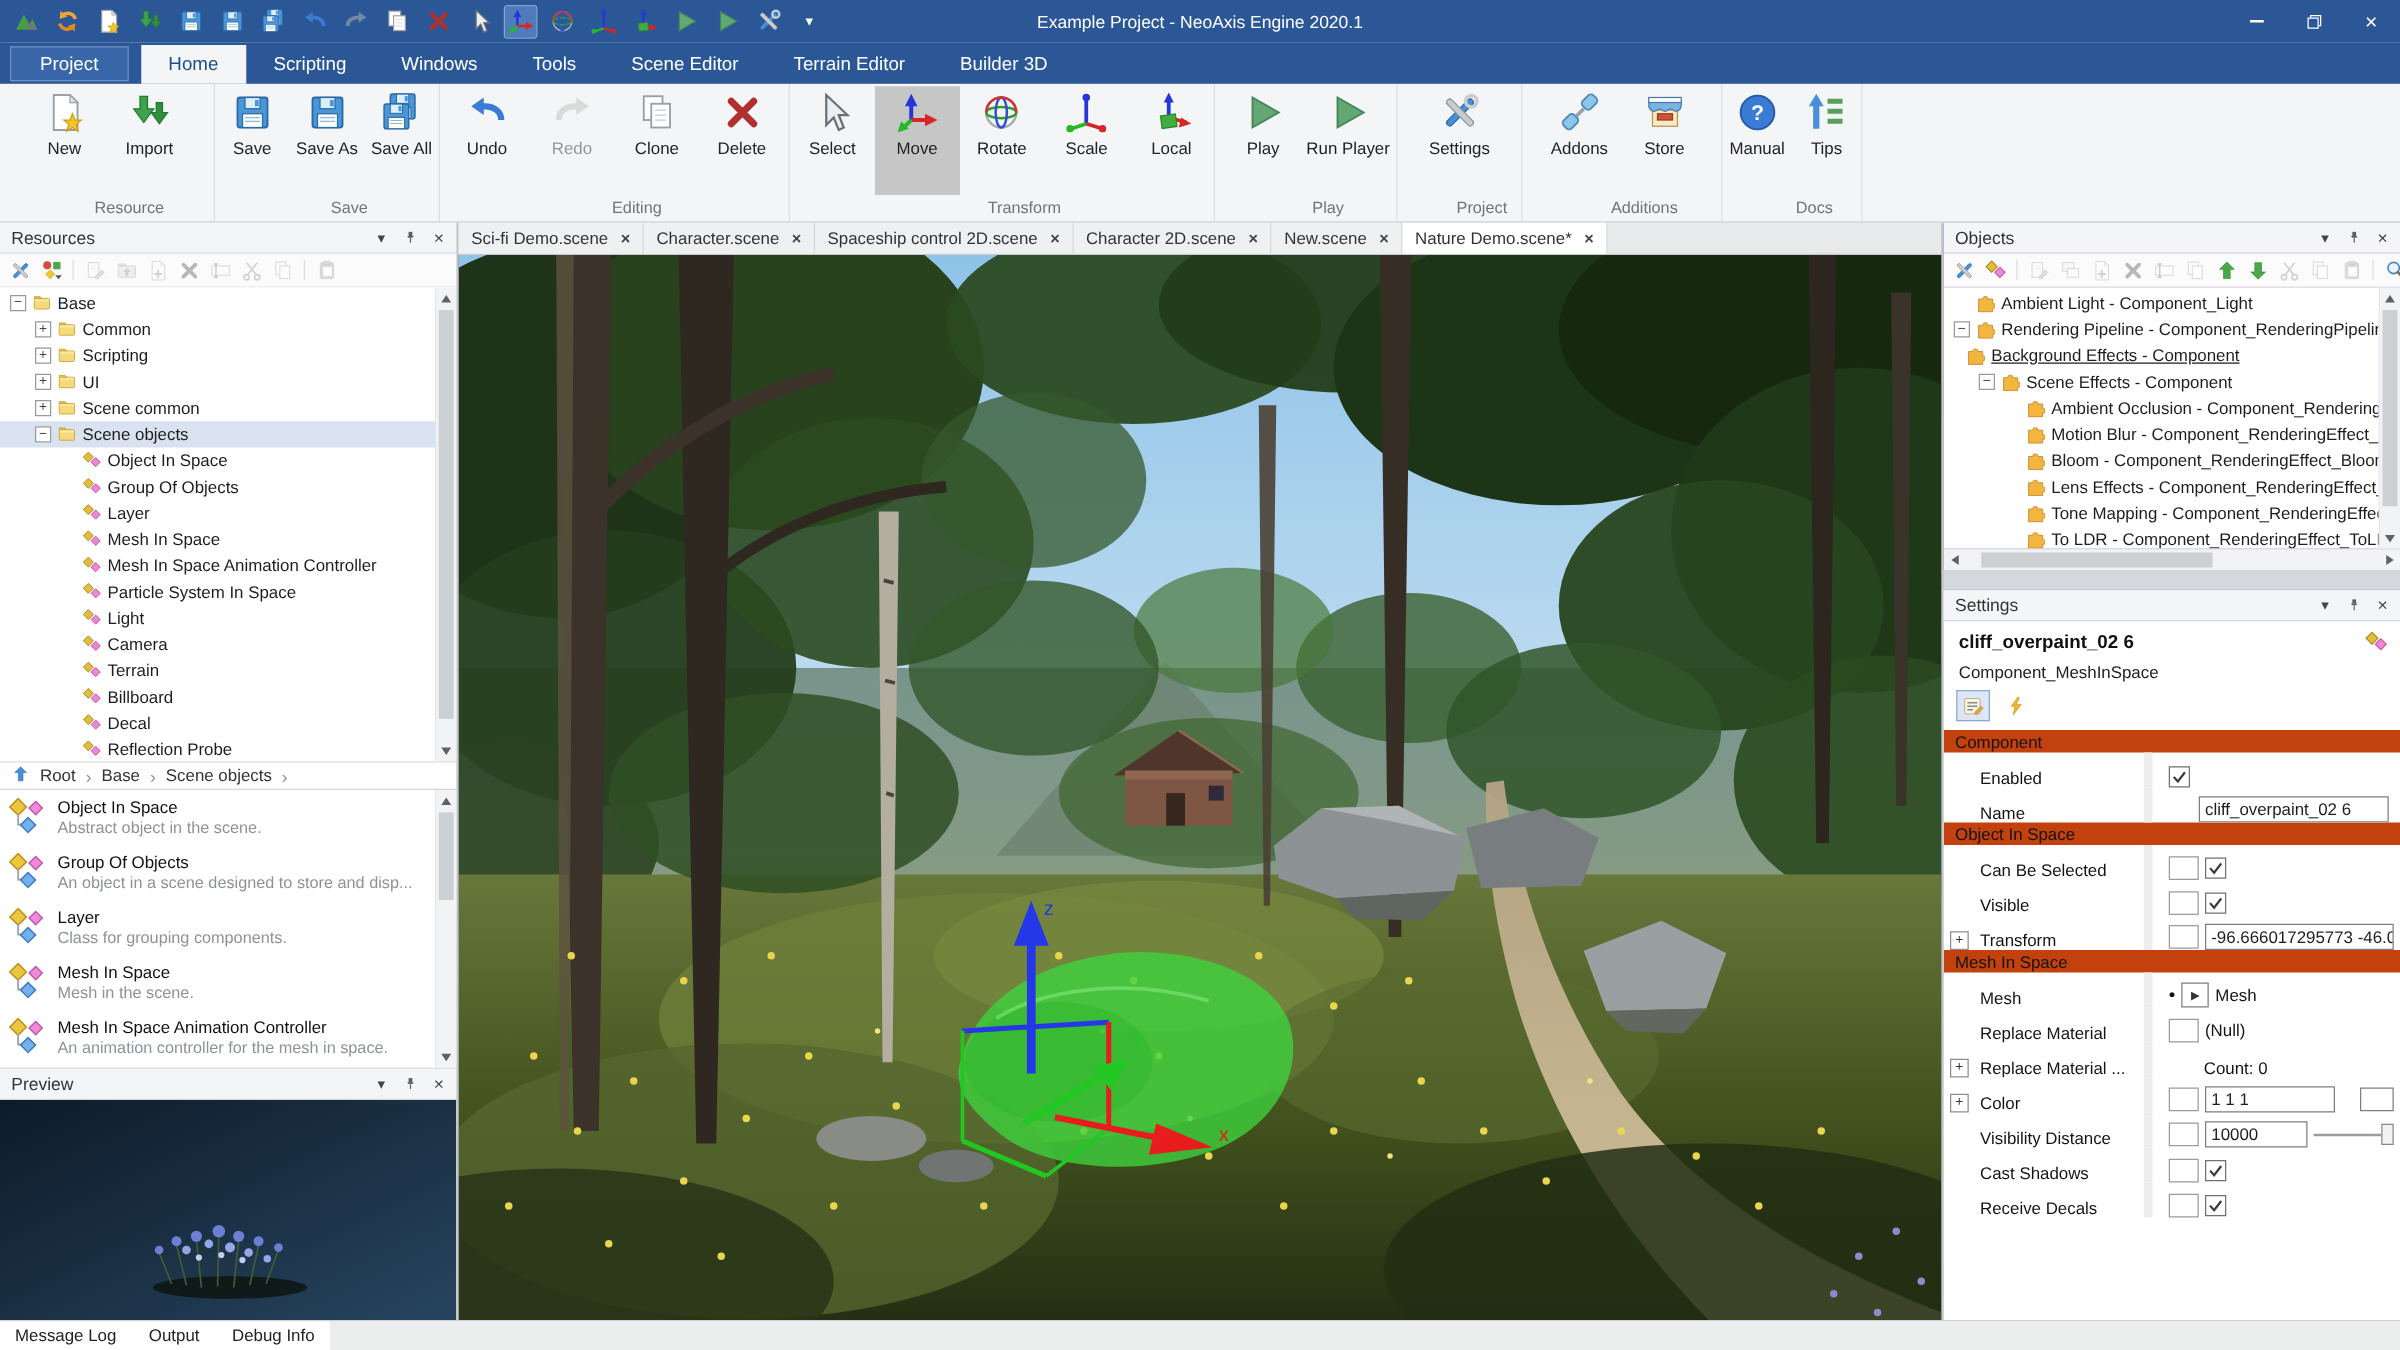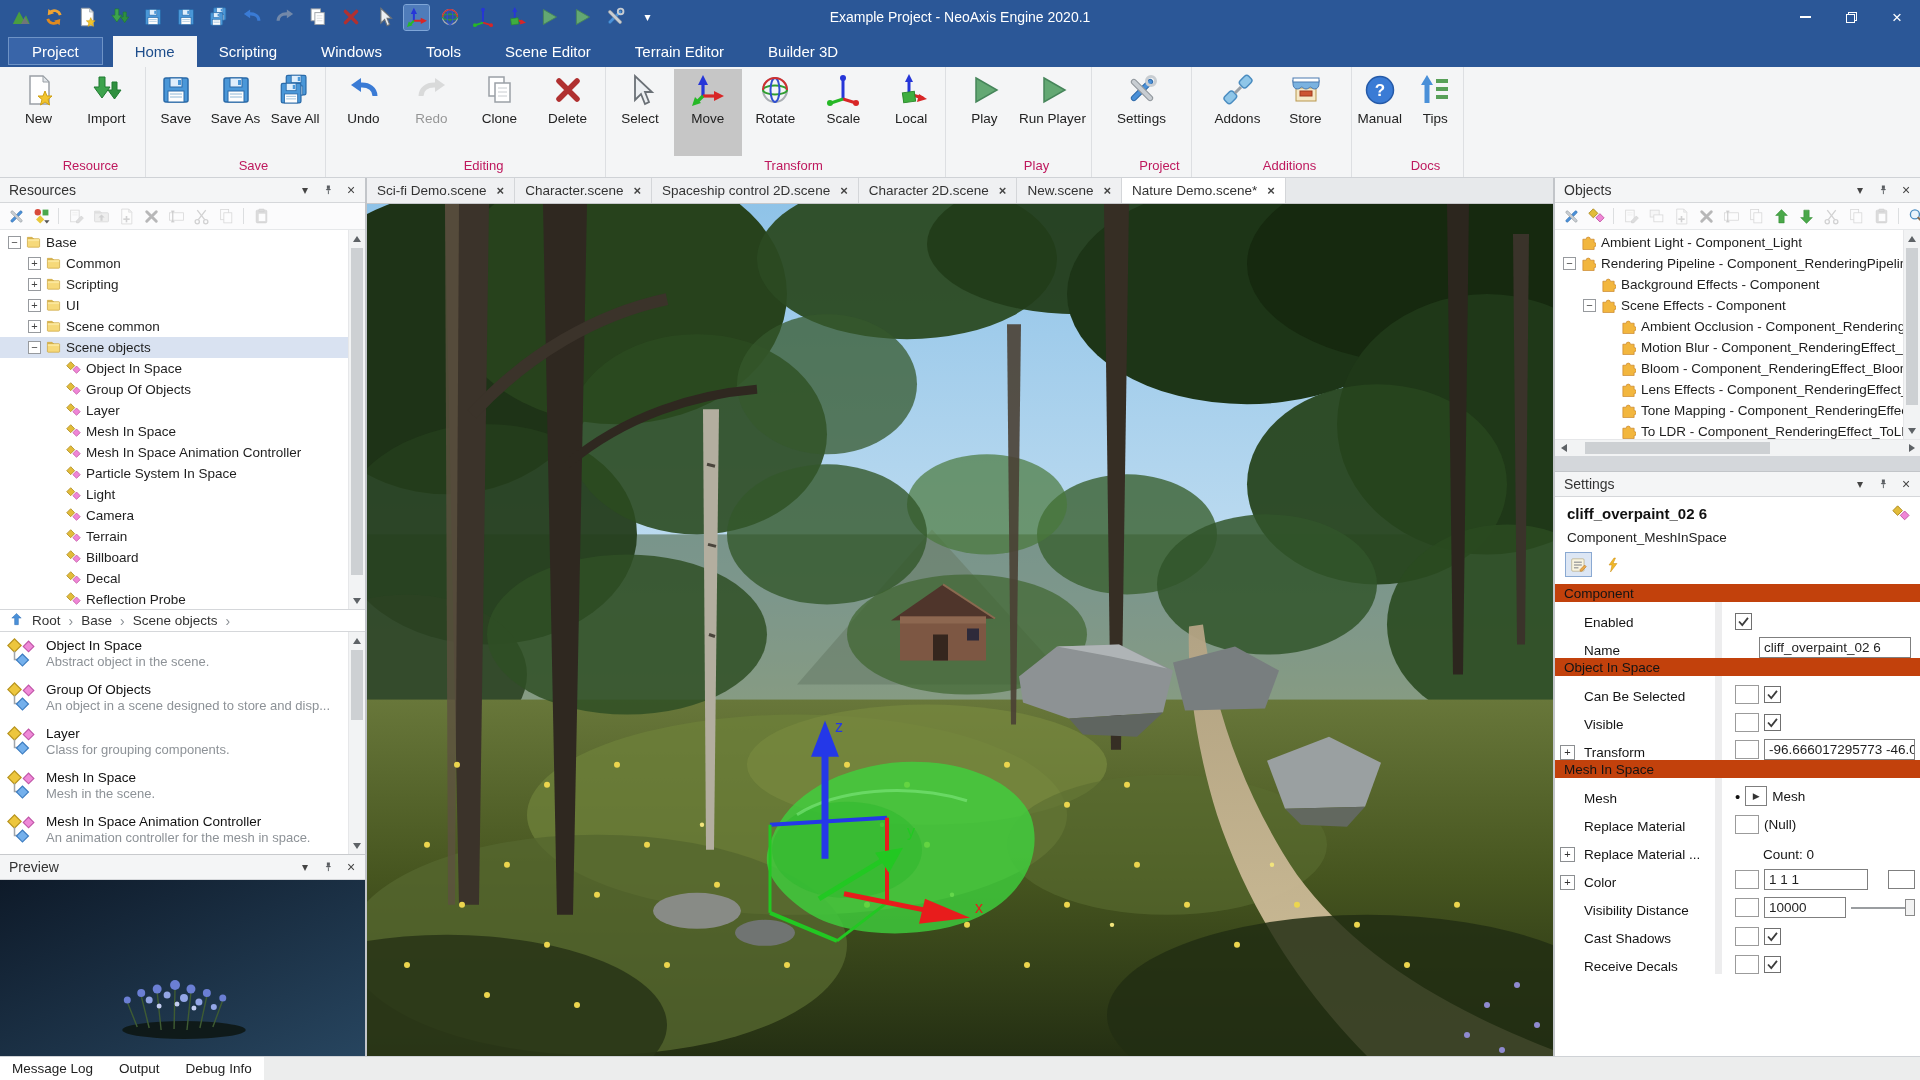--- a/index.html
+++ b/index.html
@@ -31,21 +31,21 @@
   .menu-tab.active{background:#f4f5f6;color:#1e4e8c;}
 
   
   .ribbon{position:absolute;top:67px;left:0;right:0;height:111px;background:#f4f5f6;border-bottom:1px solid #cfd2d6;display:flex;z-index:4;}
   .rgroup{height:100%;display:flex;flex-direction:column;border-right:1px solid #dddfe2;flex:none;}
   .rbuttons{flex:1;display:flex;align-items:stretch;justify-content:center;padding-top:2px;}
   .rbtn{width:68px;display:flex;flex-direction:column;align-items:center;padding-top:5px;gap:2px;}
   .rbtn .lbl{font-size:13.5px;color:#222;text-align:center;line-height:15px;}
   .rbtn.selected{background:#c6c6c6;}
   .rbtn.disabled{opacity:.45;filter:grayscale(.8);}
-  .rgroup-label{height:21px;text-align:center;color:#be185d;font-size:13px;line-height:19px;flex:none;margin-left:36px;}
+  .rgroup-label{height:21px;text-align:center;color:#737373;font-size:13px;line-height:19px;flex:none;margin-left:36px;}
 
   
   .main{position:absolute;top:178px;left:0;right:0;bottom:24px;display:flex;}
   .left-col{width:367px;display:flex;flex-direction:column;border-right:2px solid #c2c5c9;background:#fff;flex:none;}
   .center-col{flex:1;min-width:0;display:flex;flex-direction:column;}
   .right-col{width:367px;border-left:2px solid #c2c5c9;display:flex;flex-direction:column;background:#d4d7db;flex:none;}
 
   .panel-header{height:25px;background:#f4f5f6;border-bottom:1px solid #d5d7da;display:flex;align-items:center;padding:0 7px 0 9px;color:#333;font-size:14px;flex:none;}
   .ph-icons{margin-left:auto;display:flex;align-items:center;gap:9px;color:#555;}
   .ph-icons .phi{display:flex;align-items:center;justify-content:center;width:14px;height:14px;font-size:12px;color:#444;}
@@ -336,21 +336,21 @@
         <div class="menu-tab">
           <span>Terrain Editor</span>
         </div>
         <div class="menu-tab">
           <span>Builder 3D</span>
         </div>
       </div>
   </div>
 
   <div class="ribbon" id="ribbon">
-      <div class="rgroup" style="width: 146px; gap: 19px;">
+      <div class="rgroup" style="width: 172px; gap: 19px;">
         <div class="rbuttons">
           <div class="rbtn">
             <div><svg width="32" height="32" viewBox="0 0 32 32">
                 <path d="M7 2h13l6 6v22H7z" fill="#fefefe" stroke="#9aa0a6" stroke-width="1.5"></path>
                 <path d="M20 2l6 6h-6z" fill="#e0e4e8" stroke="#9aa0a6"></path>
                 <polygon points="22,17 24,22 29,22 25,25.5 26.5,31 22,28 17.5,31 19,25.5 15,22 20,22" fill="#f2c52e" stroke="#cf9f10"></polygon>
               </svg></div>
             <div class="lbl">New</div>
           </div>
           <div class="rbtn">
@@ -1334,21 +1334,21 @@
               </div>
               <div class="trow" style="padding-left: 8px;">
                 <span class="texp">−</span>
                 <span class="tico">
                   <svg width="15" height="15" viewBox="0 0 32 32">
                     <path d="M4 9h7a4 4 0 1 1 9 0h8v7a4 4 0 1 1 0 9v6H4z" fill="#f2b63e" stroke="#c9862c" stroke-width="1.5"></path>
                   </svg>
                 </span>
                 <span>Rendering Pipeline - Component_RenderingPipeline</span>
               </div>
-              <div class="trow" style="padding-left: 28px;">
+              <div class="trow" style=" text-decoration: underline;">
                 <span class="texp none"></span>
                 <span class="tico">
                   <svg width="15" height="15" viewBox="0 0 32 32">
                     <path d="M4 9h7a4 4 0 1 1 9 0h8v7a4 4 0 1 1 0 9v6H4z" fill="#f2b63e" stroke="#c9862c" stroke-width="1.5"></path>
                   </svg>
                 </span>
                 <span>Background Effects - Component</span>
               </div>
               <div class="trow" style="padding-left: 28px;">
                 <span class="texp">−</span>

